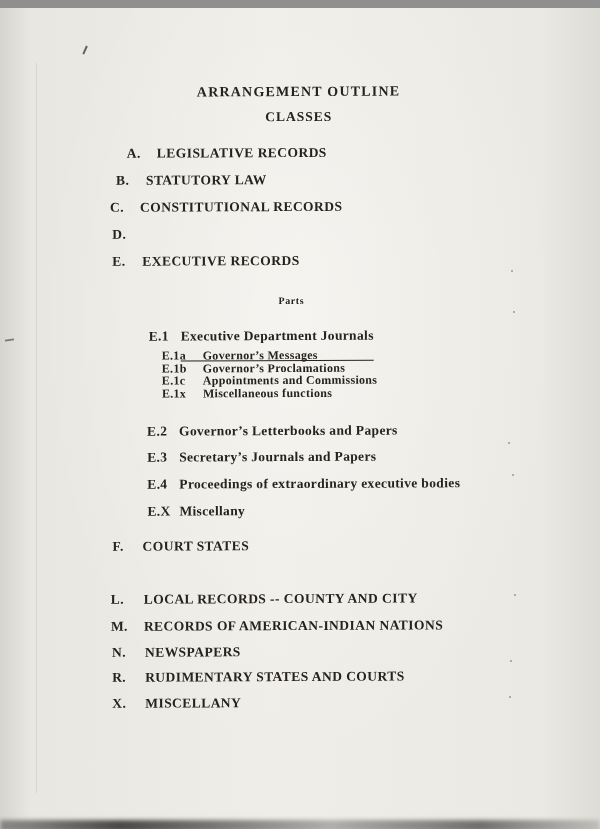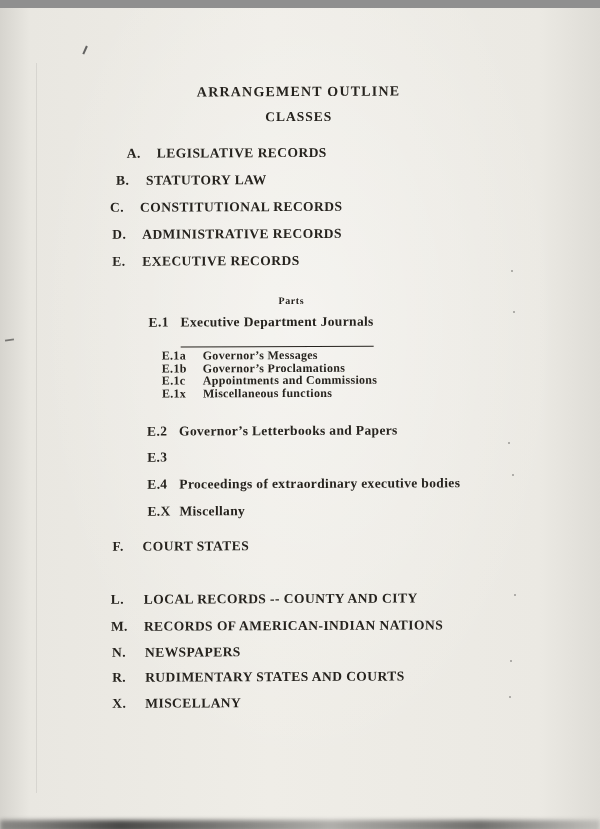--- a/index.html
+++ b/index.html
@@ -52,30 +52,29 @@
     <div class="row" style="top:164px;left:117px;">
       <span class="letter">B.</span>
       <span>STATUTORY LAW</span>
     </div>
     <div class="row" style="top:191px;left:111px;">
       <span class="letter">C.</span>
       <span>CONSTITUTIONAL RECORDS</span>
     </div>
     <div class="row" style="top:218px;left:113px;">
       <span class="letter">D.</span>
-      <span>ADMINISTRATIVE RECORDS</span>
     </div>
     <div class="row" style="top:245px;left:113px;">
       <span class="letter">E.</span>
       <span>EXECUTIVE RECORDS</span>
     </div>
 
     <div class="parts-heading">Parts</div>
 
-    <div class="part-row" style="top:306px;left:149px;justify-content:flex-end;">
+    <div class="part-row" style="top:320px;left:149px;justify-content:flex-end;">
       <span class="code">E.1</span>
       <span class="underline">Executive Department Journals</span>
     </div>
 
     <div class="subparts">
       <div class="sub-row">
         <span class="code">E.1a</span>
         <span>Governor’s Messages</span>
       </div>
       <div class="sub-row">
@@ -91,20 +90,21 @@
         <span>Miscellaneous functions</span>
       </div>
     </div>
 
     <div class="part-row" style="top:415px;left:147px;">
       <span class="code">E.2</span>
       <span>Governor’s Letterbooks and Papers</span>
     </div>
     <div class="part-row" style="top:441px;left:147px;align-items:flex-end;">
       <span class="code">E.3</span>
+      <span>Secretary’s Journals and Papers</span>
     </div>
     <div class="part-row" style="top:468px;left:147px;">
       <span class="code">E.4</span>
       <span>Proceedings of extraordinary executive bodies</span>
     </div>
     <div class="part-row" style="top:495px;left:147px;">
       <span class="code">E.X</span>
       <span>Miscellany</span>
     </div>
 

